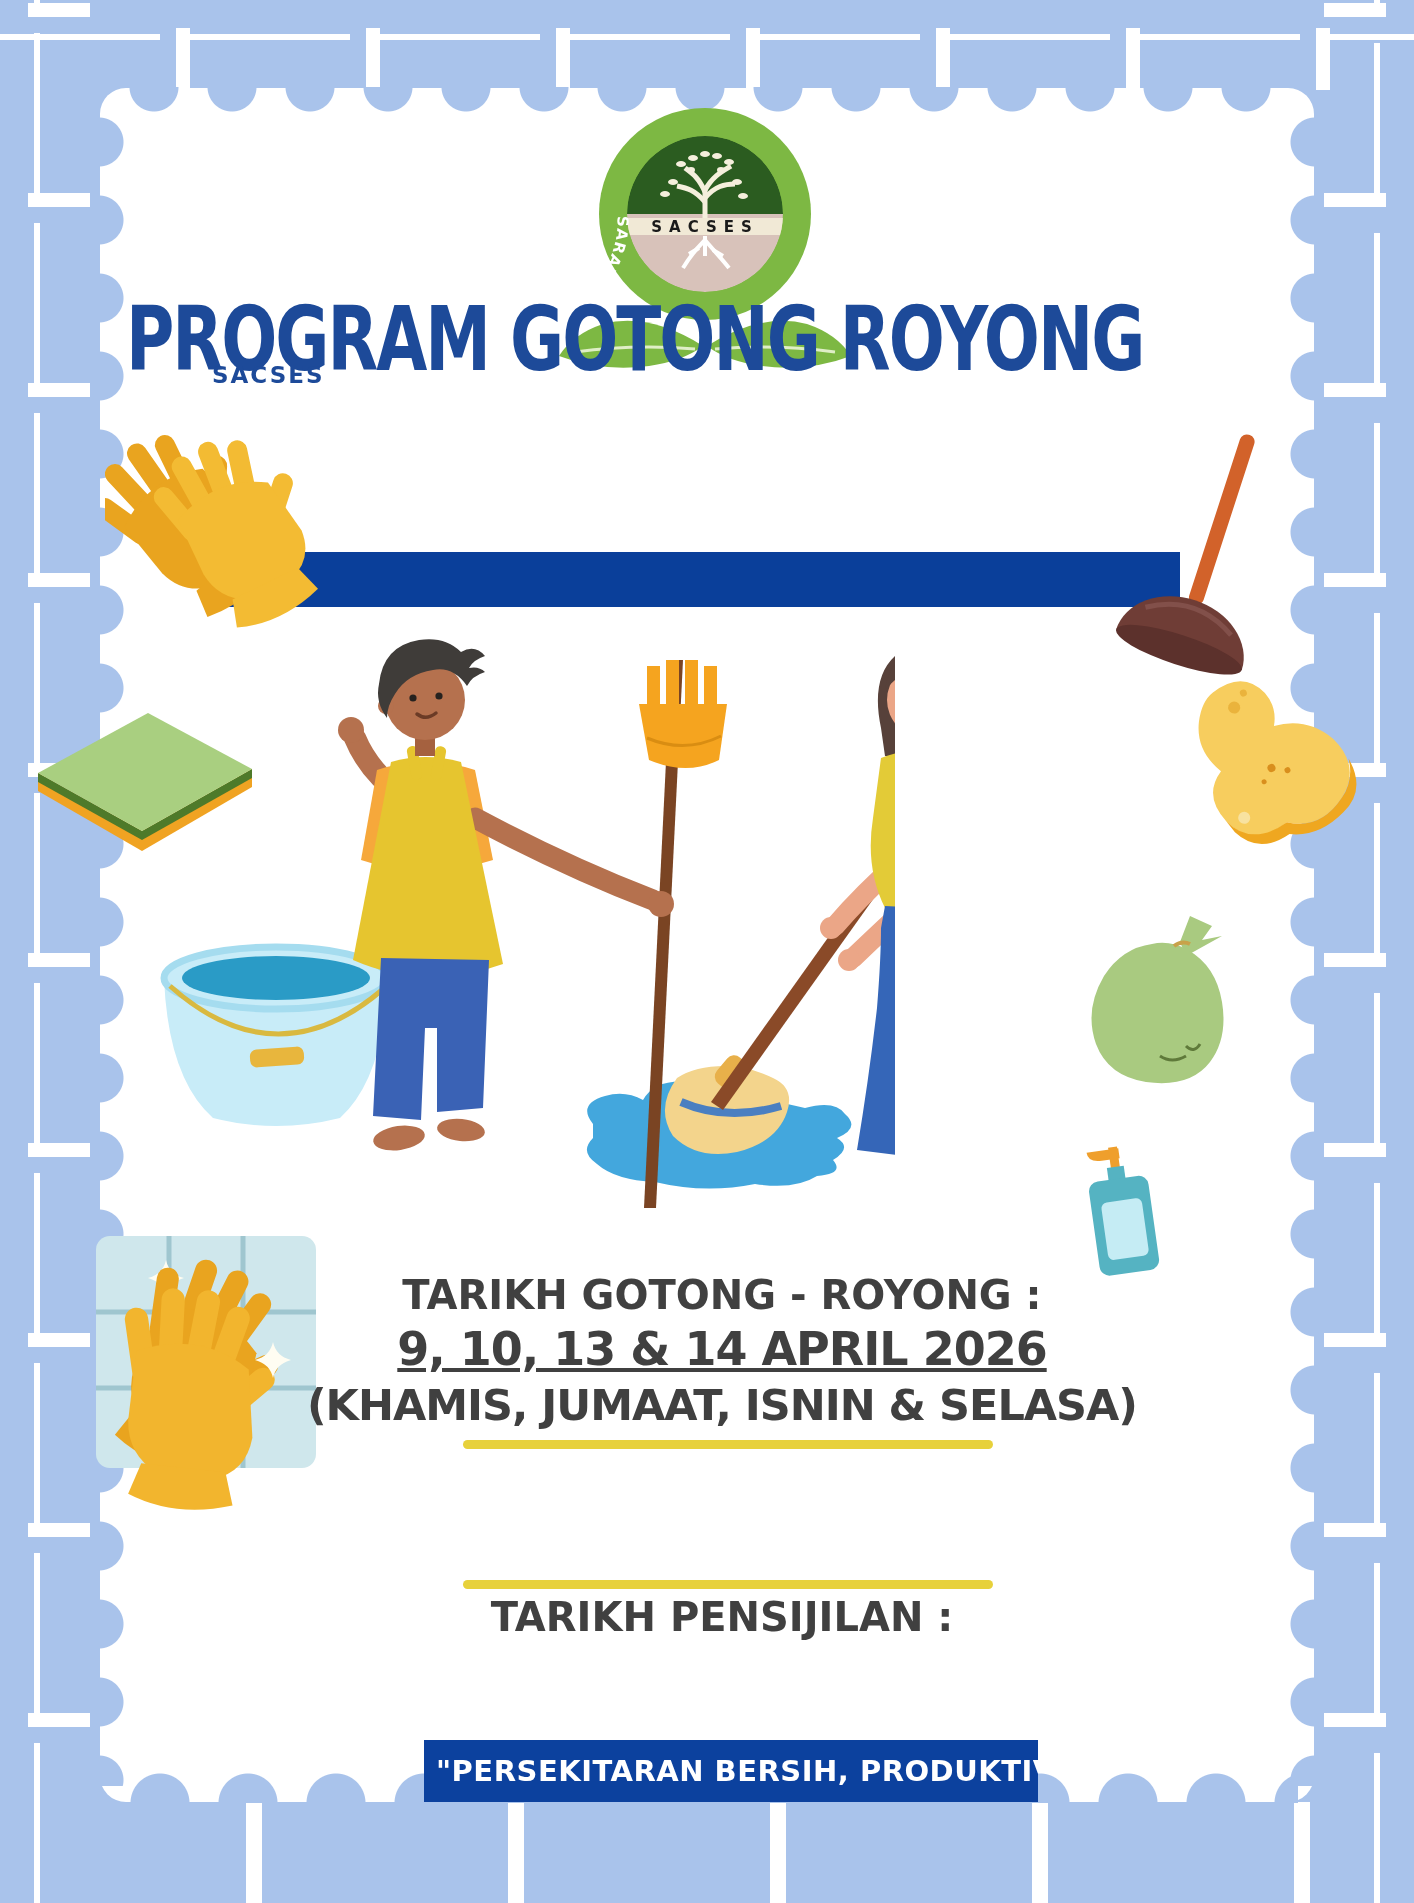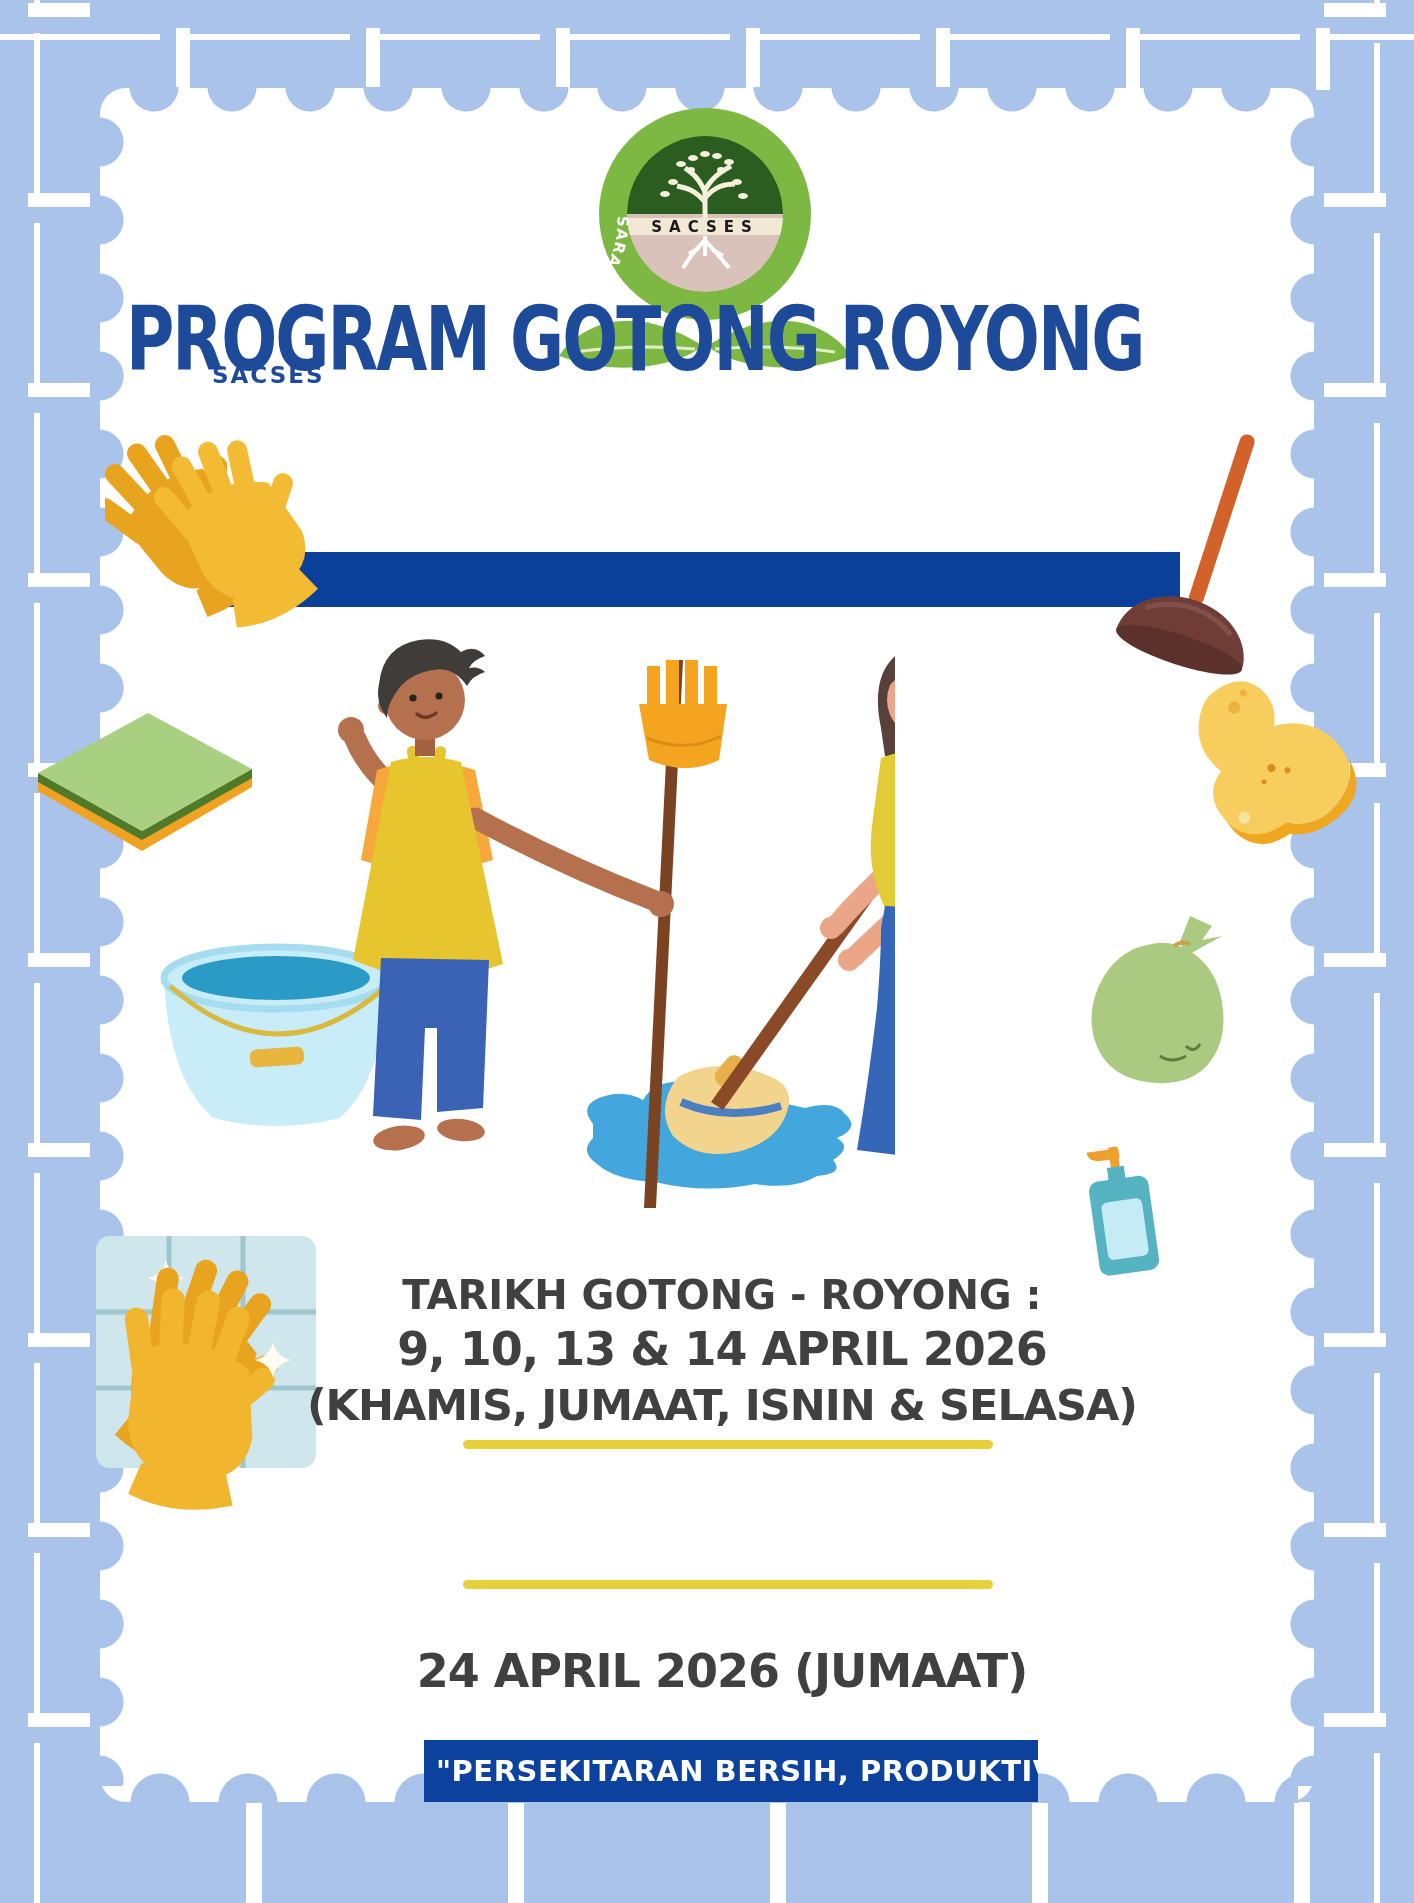--- a/index.html
+++ b/index.html
@@ -278,21 +278,21 @@
           <line x1="8" y1="156" x2="228" y2="156"></line>
       </g>
       <path d="M78,28 Q81,42 96,46 Q81,50 78,64 Q75,50 60,46 Q75,42 78,28 Z" fill="#fffdf2"></path>
       <use href="#glove" x="30" y="30" width="165" height="227" fill="#e9a41f" transform="rotate(24 150 140)"></use>
       <use href="#glove" x="20" y="40" width="175" height="241" fill="#f2b52e" transform="rotate(8 110 160)"></use>
       <path d="M185,110 Q188,124 203,128 Q188,132 185,146 Q182,132 167,128 Q182,124 185,110 Z" fill="#fffdf2"></path>
     </svg>
   </div>
 
   <div class="abs sched lbl" style="top:1272px;">TARIKH GOTONG - ROYONG :</div>
-  <div class="abs sched val" style="top:1322px;">9, 10, 13 &amp; 14 APRIL 2026</div>
+  <div class="abs sched val" style="top:1322px;text-decoration:underline;">9, 10, 13 &amp; 14 APRIL 2026</div>
   <div class="abs sched val" style="top:1380px;font-size:43px;">(KHAMIS, JUMAAT, ISNIN &amp; SELASA)</div>
   <div class="abs divider" style="top:1440px;"></div>
   <div class="abs divider" style="top:1580px;"></div>
-  <div class="abs sched val" style="top:1644px;">24 APRIL 2026 (JUMAAT)</div>
+  <div class="abs sched lbl" style="top:1594px;">TARIKH PENSIJILAN :</div>
 
   <div class="abs footer">"PERSEKITARAN BERSIH, PRODUKTIVITI MENING</div>
 
 </div>
 
 </body></html>

